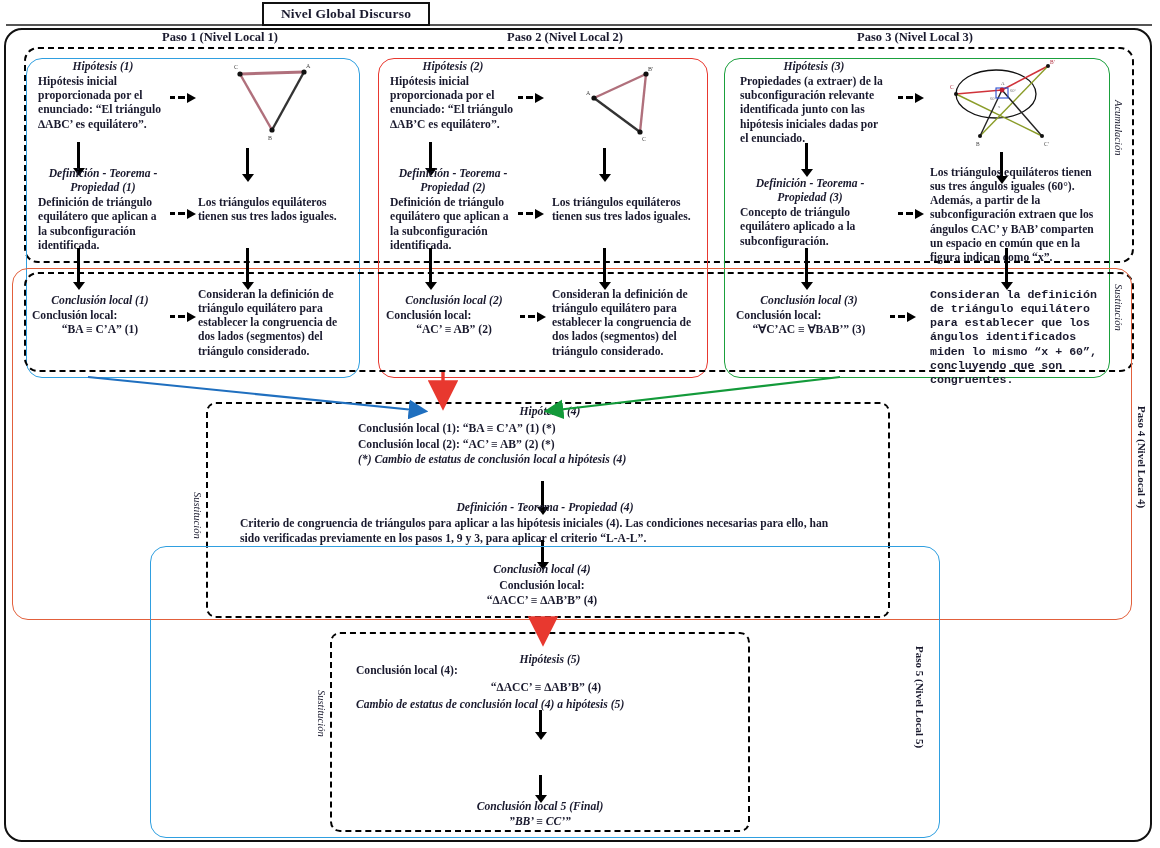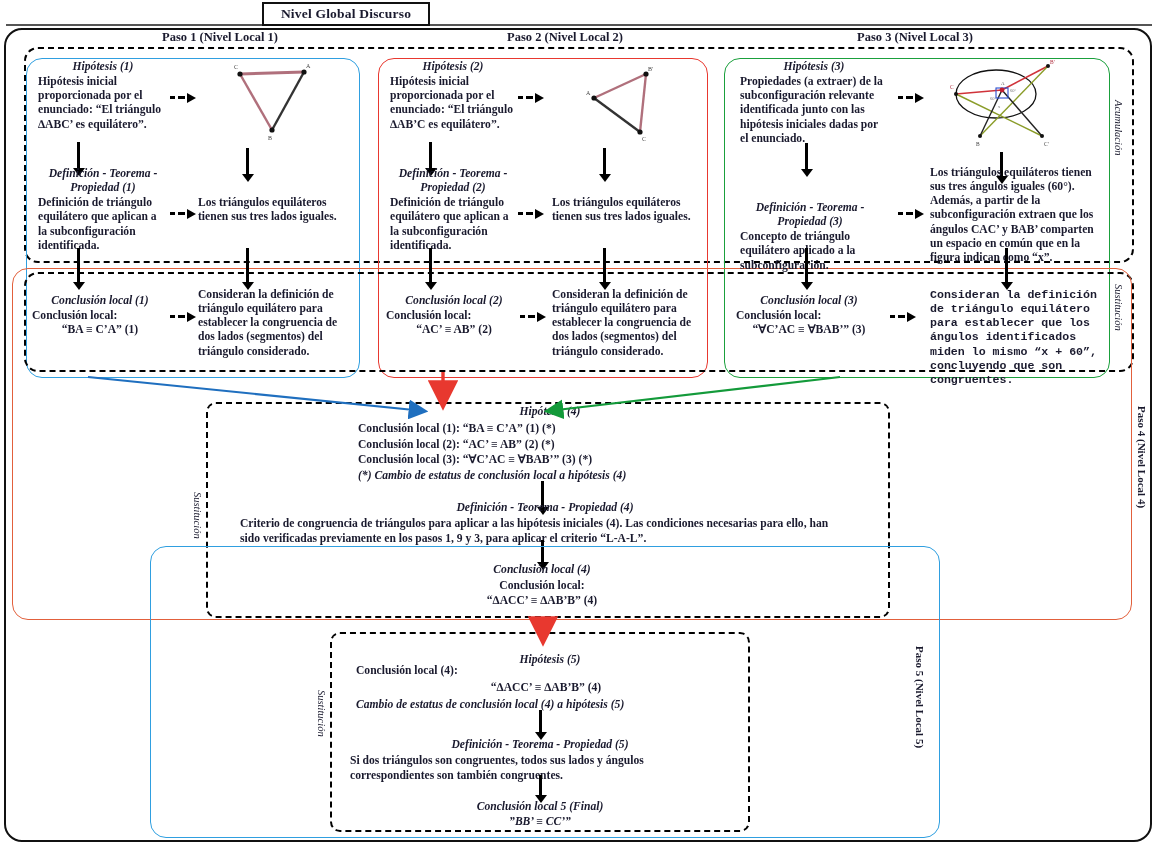--- a/index.html
+++ b/index.html
@@ -261,21 +261,21 @@
   </div>
   <div class="arr-down" style="left:995px;top:152px;height:32px;">
     <span class="shaft" style="height:24px;"></span>
       <span class="head" style="top:24px;"></span>
   </div>
   <div class="arr-down" style="left:800px;top:143px;height:34px;">
     <span class="shaft" style="height:26px;"></span>
       <span class="head" style="top:26px;"></span>
   </div>
 
-  <div class="cell lft bold" style="left:740px;top:177px;width:140px;margin-top:24px;">
+  <div class="cell lft bold" style="left:740px;top:177px;width:140px;">
     <span class="ttl bold">Definición - Teorema - Propiedad (3)</span>
     <span>Concepto de triángulo equilátero aplicado a la subconfiguración.</span>
   </div>
   <div class="arr-right" style="left:898px;top:208px;">
     <span class="d1"></span>
       <span class="d2"></span>
       <span class="hd"></span>
   </div>
   <div class="cell lft bold" style="left:930px;top:166px;width:178px;">Los triángulos equiláteros tienen sus tres ángulos iguales (60°). Además, a partir de la subconfiguración extraen que los ángulos CAC’ y BAB’ comparten un espacio en común que en la figura indican como “x”.</div>
 
@@ -329,21 +329,20 @@
 
   <div class="dashed sq" style="left:206px;top:402px;width:684px;height:216px;"></div>
   <div class="vlabel" style="left:192px;top:492px;">Sustitución</div>
 
   <div class="cell ctr bold" style="left:310px;top:405px;width:480px;">
     <span class="ttl bold">Hipótesis (4)</span>
   </div>
   <div class="cell lft bold" style="left:358px;top:421px;width:520px;line-height:1.35;">
     <span style="display:block;">Conclusión local (1): “BA ≡ C’A” (1) (*)</span>
     <span style="display:block;">Conclusión local (2): “AC’ ≡ AB” (2) (*)</span>
-    <span style="display:block;">Conclusión local (3): “∀C’AC ≡ ∀BAB’” (3) (*)</span>
     <span style="display:block;font-style:italic;">(*) Cambio de estatus de conclusión local a hipótesis (4)</span>
   </div>
   <div class="arr-down" style="left:536px;top:481px;height:34px;">
     <span class="shaft" style="height:26px;"></span>
       <span class="head" style="top:26px;"></span>
   </div>
 
   <div class="cell ctr bold" style="left:240px;top:500px;width:610px;line-height:1.3;">
     <span class="ttl bold">Definición - Teorema - Propiedad (4)</span>
     <span style="display:block;text-align:left;">Criterio de congruencia de triángulos para aplicar a las hipótesis iniciales (4). Las condiciones necesarias para ello, han sido verificadas previamente en los pasos 1, 9 y 3, para aplicar el criterio “L-A-L”.</span>
@@ -369,24 +368,20 @@
   <div class="cell lft bold" style="left:356px;top:663px;width:380px;line-height:1.45;">
     <span style="display:block;">Conclusión local (4):</span>
     <span style="display:block;text-align:center;">“∆ACC’ ≡ ∆AB’B” (4)</span>
     <span style="display:block;font-style:italic;">Cambio de estatus de conclusión local (4) a hipótesis (5)</span>
   </div>
   <div class="arr-down" style="left:534px;top:710px;height:30px;">
     <span class="shaft" style="height:22px;"></span>
       <span class="head" style="top:22px;"></span>
   </div>
 
-  <div class="cell ctr bold" style="left:350px;top:738px;width:380px;line-height:1.28;">
-    <span class="ttl bold">Definición - Teorema - Propiedad (5)</span>
-    <span style="display:block;text-align:left;">Si dos triángulos son congruentes, todos sus lados y ángulos correspondientes son también congruentes.</span>
-  </div>
   <div class="arr-down" style="left:534px;top:775px;height:28px;">
     <span class="shaft" style="height:20px;"></span>
       <span class="head" style="top:20px;"></span>
   </div>
 
   <div class="cell ctr bold" style="left:380px;top:800px;width:320px;line-height:1.25;">
     <span class="ttl bold">Conclusión local 5 (Final)</span>
     <span style="display:block;font-style:italic;">”BB’ ≡ CC’”</span>
   </div>
 

